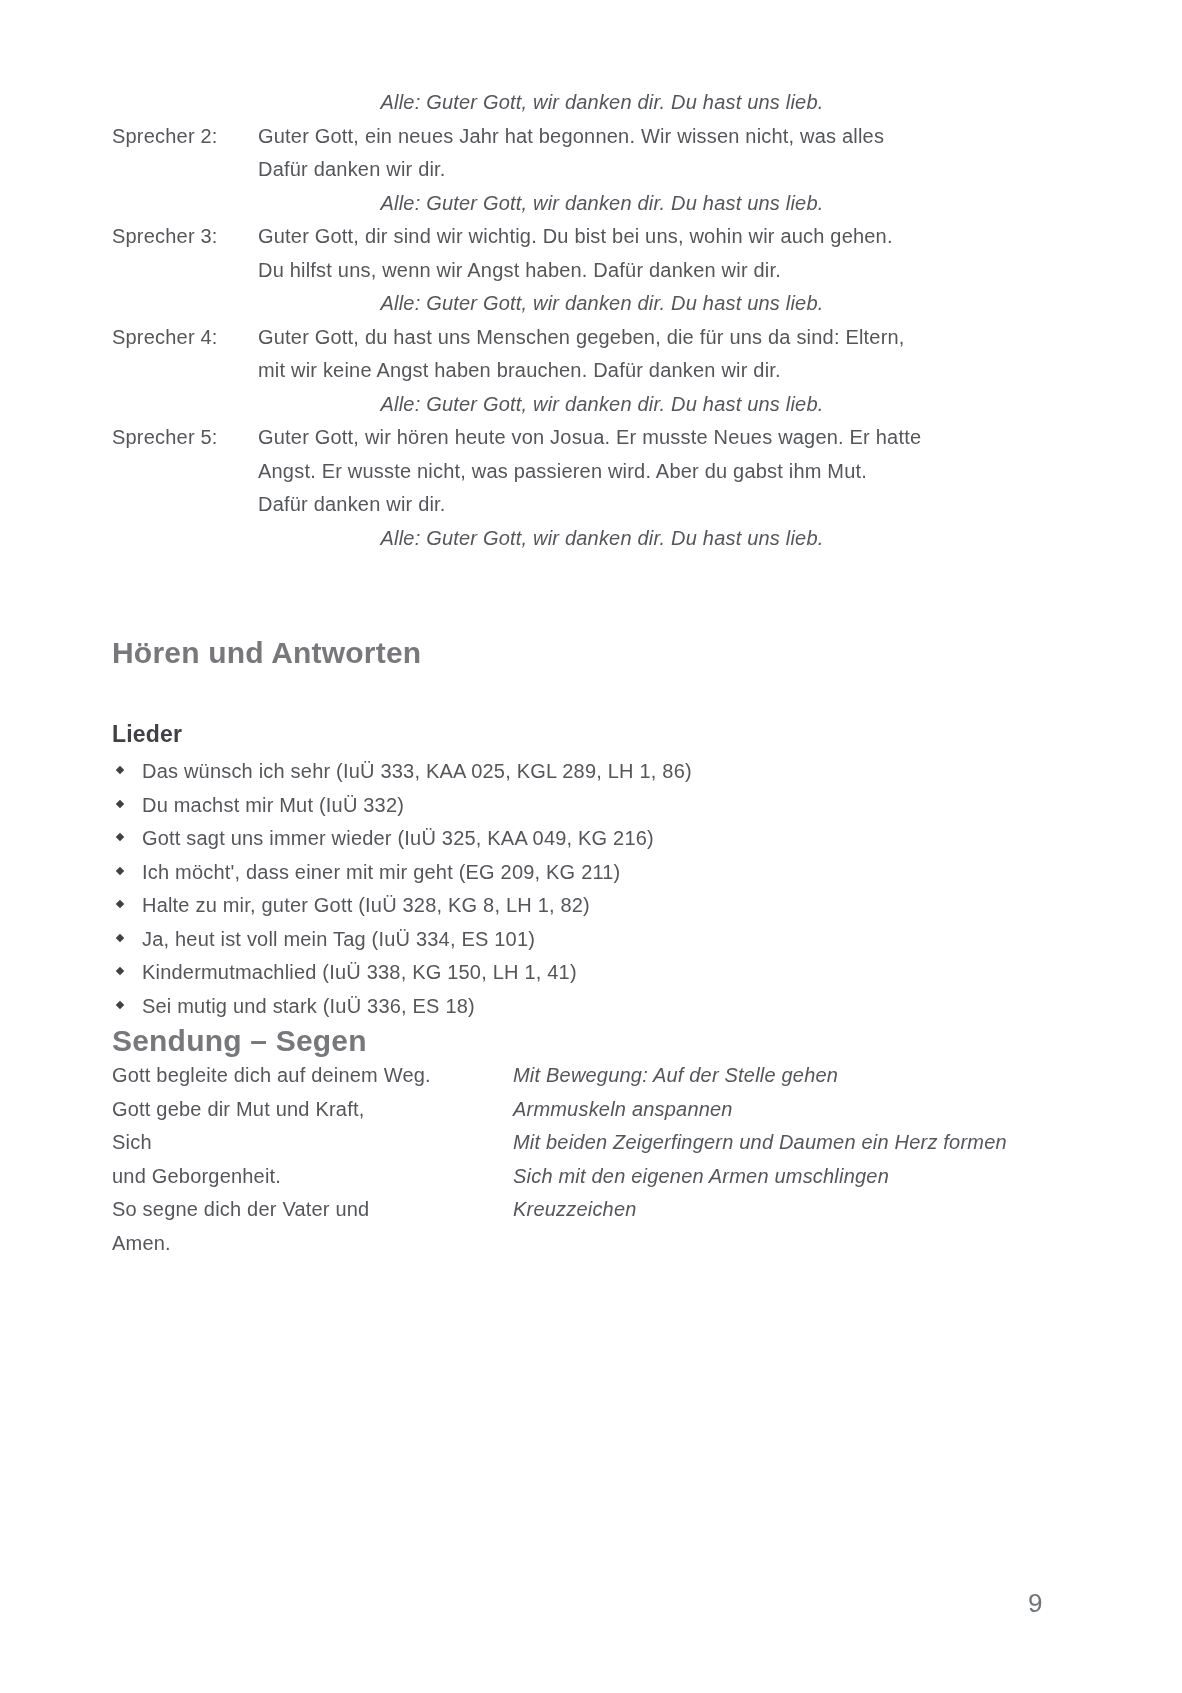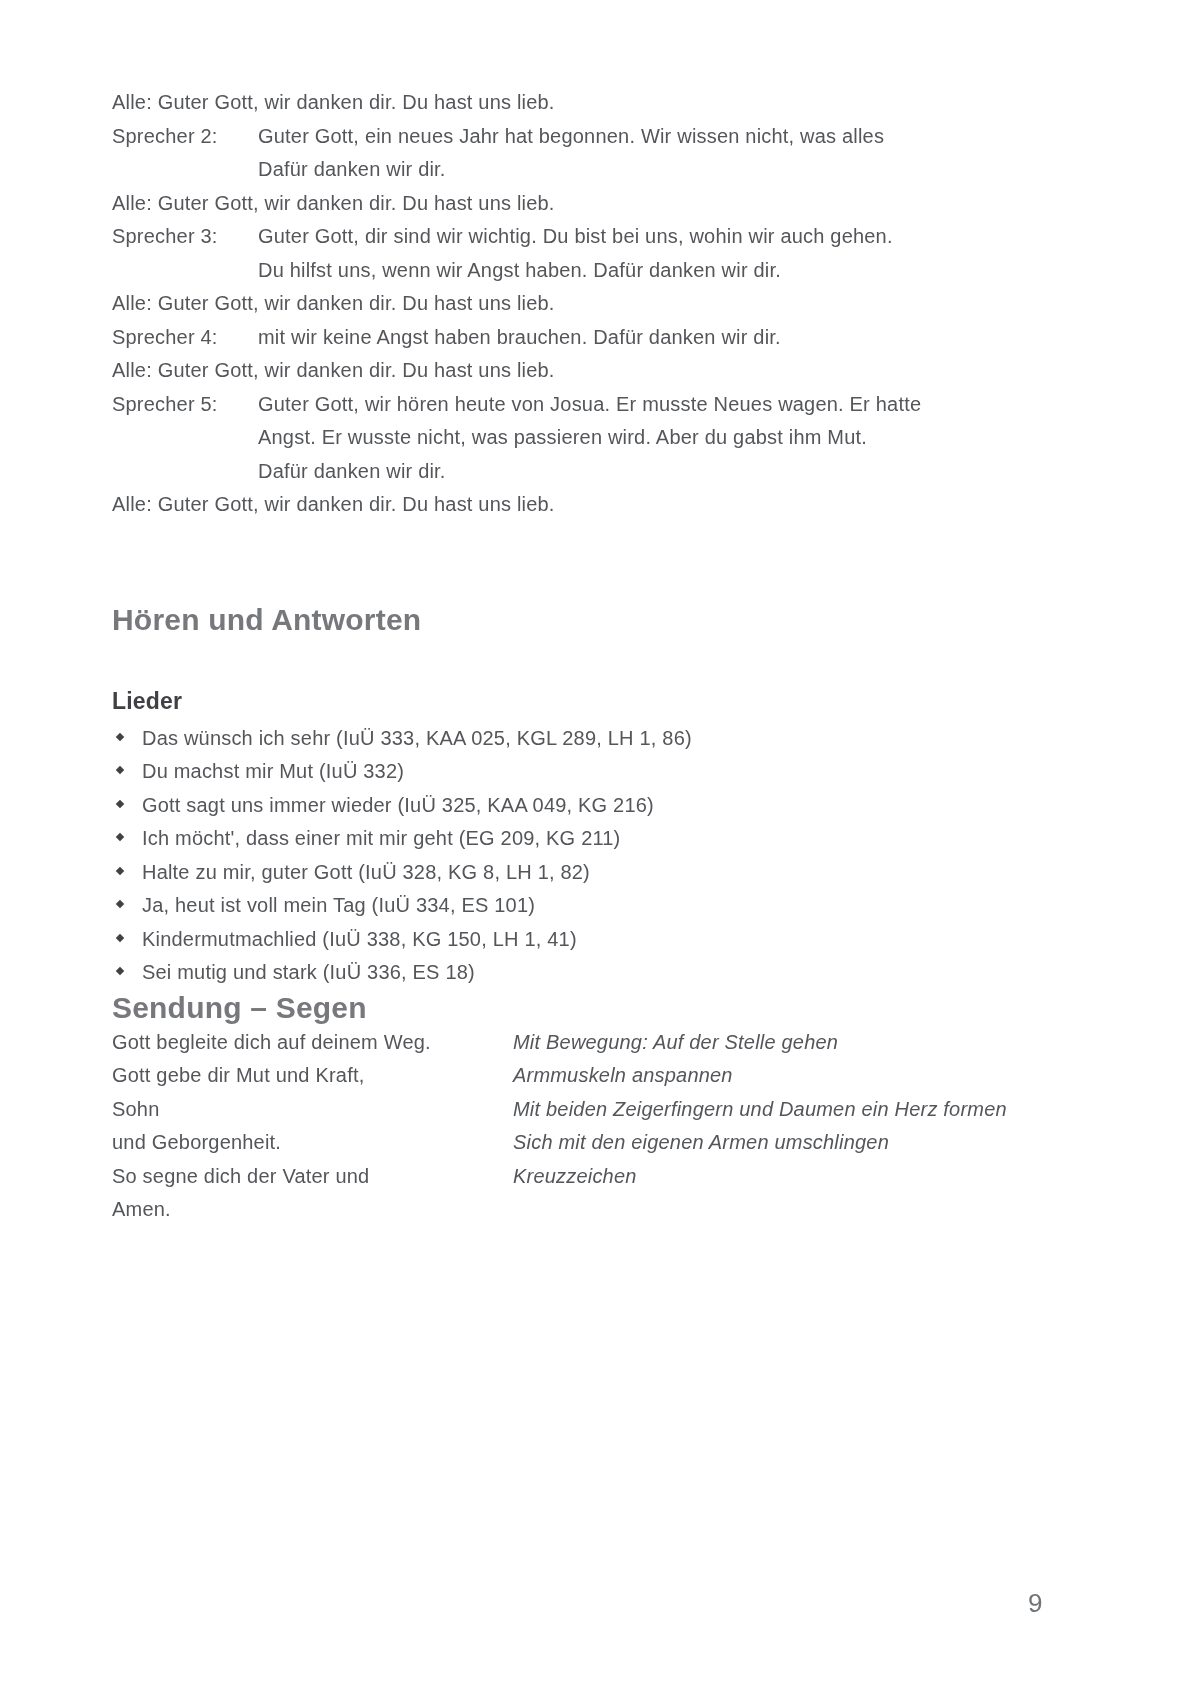--- a/index.html
+++ b/index.html
@@ -16,21 +16,23 @@
     background:#ffffff;
     font-family:"Liberation Sans", sans-serif;
     color:var(--body-text);
     overflow:hidden;
   }
   .content{
     position:absolute;left:112px;top:86px;width:980px;
     font-size:20px;line-height:33.5px;letter-spacing:0.2px;
   }
   .refrain{
+    font-style:italic;
     white-space:nowrap;
+    text-align:center;
   }
   .refrain + .speech, .speech + .refrain, .songs-list + .refrain{margin-top:0;}
   .speech{display:grid;grid-template-columns:146px auto;}
   .speech .speech-label{white-space:nowrap;}
   .speech .speech-lines div{white-space:nowrap;}
   .gap{margin-top:16.5px;}
   h2{
     font-size:30px;line-height:36px;letter-spacing:0.2px;
     color:var(--heading-gray);
     font-weight:bold;margin:0;
@@ -84,20 +86,21 @@
       <div class="speech-lines">
         <div>Guter Gott, dir sind wir wichtig. Du bist bei uns, wohin wir auch gehen.</div>
         <div>Du hilfst uns, wenn wir Angst haben. Dafür danken wir dir.</div>
       </div>
     </div>
 
     <div class="refrain gap">Alle: Guter Gott, wir danken dir. Du hast uns lieb.</div>
     <div class="speech">
       <div class="speech-label">Sprecher 4:</div>
       <div class="speech-lines">
+        <div>Guter Gott, du hast uns Menschen gegeben, die für uns da sind: Eltern,</div>
         <div>mit wir keine Angst haben brauchen. Dafür danken wir dir.</div>
       </div>
     </div>
 
     <div class="refrain gap">Alle: Guter Gott, wir danken dir. Du hast uns lieb.</div>
     <div class="speech">
       <div class="speech-label">Sprecher 5:</div>
       <div class="speech-lines">
         <div>Guter Gott, wir hören heute von Josua. Er musste Neues wagen. Er hatte</div>
         <div>Angst. Er wusste nicht, was passieren wird. Aber du gabst ihm Mut.</div>
@@ -144,21 +147,21 @@
         <span>Sei mutig und stark (IuÜ 336, ES 18)</span>
       </div>
     </div>
 
     <h2 id="heading-sendung">Sendung – Segen</h2>
 
     <div class="blessing-cols">
       <div class="blessing-left">
         <div>Gott begleite dich auf deinem Weg.</div>
         <div>Gott gebe dir Mut und Kraft,</div>
-        <div>Sohn</div>
+        <div>Sich</div>
         <div>und Geborgenheit.</div>
         <div>So segne dich der Vater und</div>
         <div>Amen.</div>
       </div>
       <div class="blessing-right">
         <div>Mit Bewegung: Auf der Stelle gehen</div>
         <div>Armmuskeln anspannen</div>
         <div>Mit beiden Zeigerfingern und Daumen ein Herz formen</div>
         <div>Sich mit den eigenen Armen umschlingen</div>
         <div>Kreuzzeichen</div>

